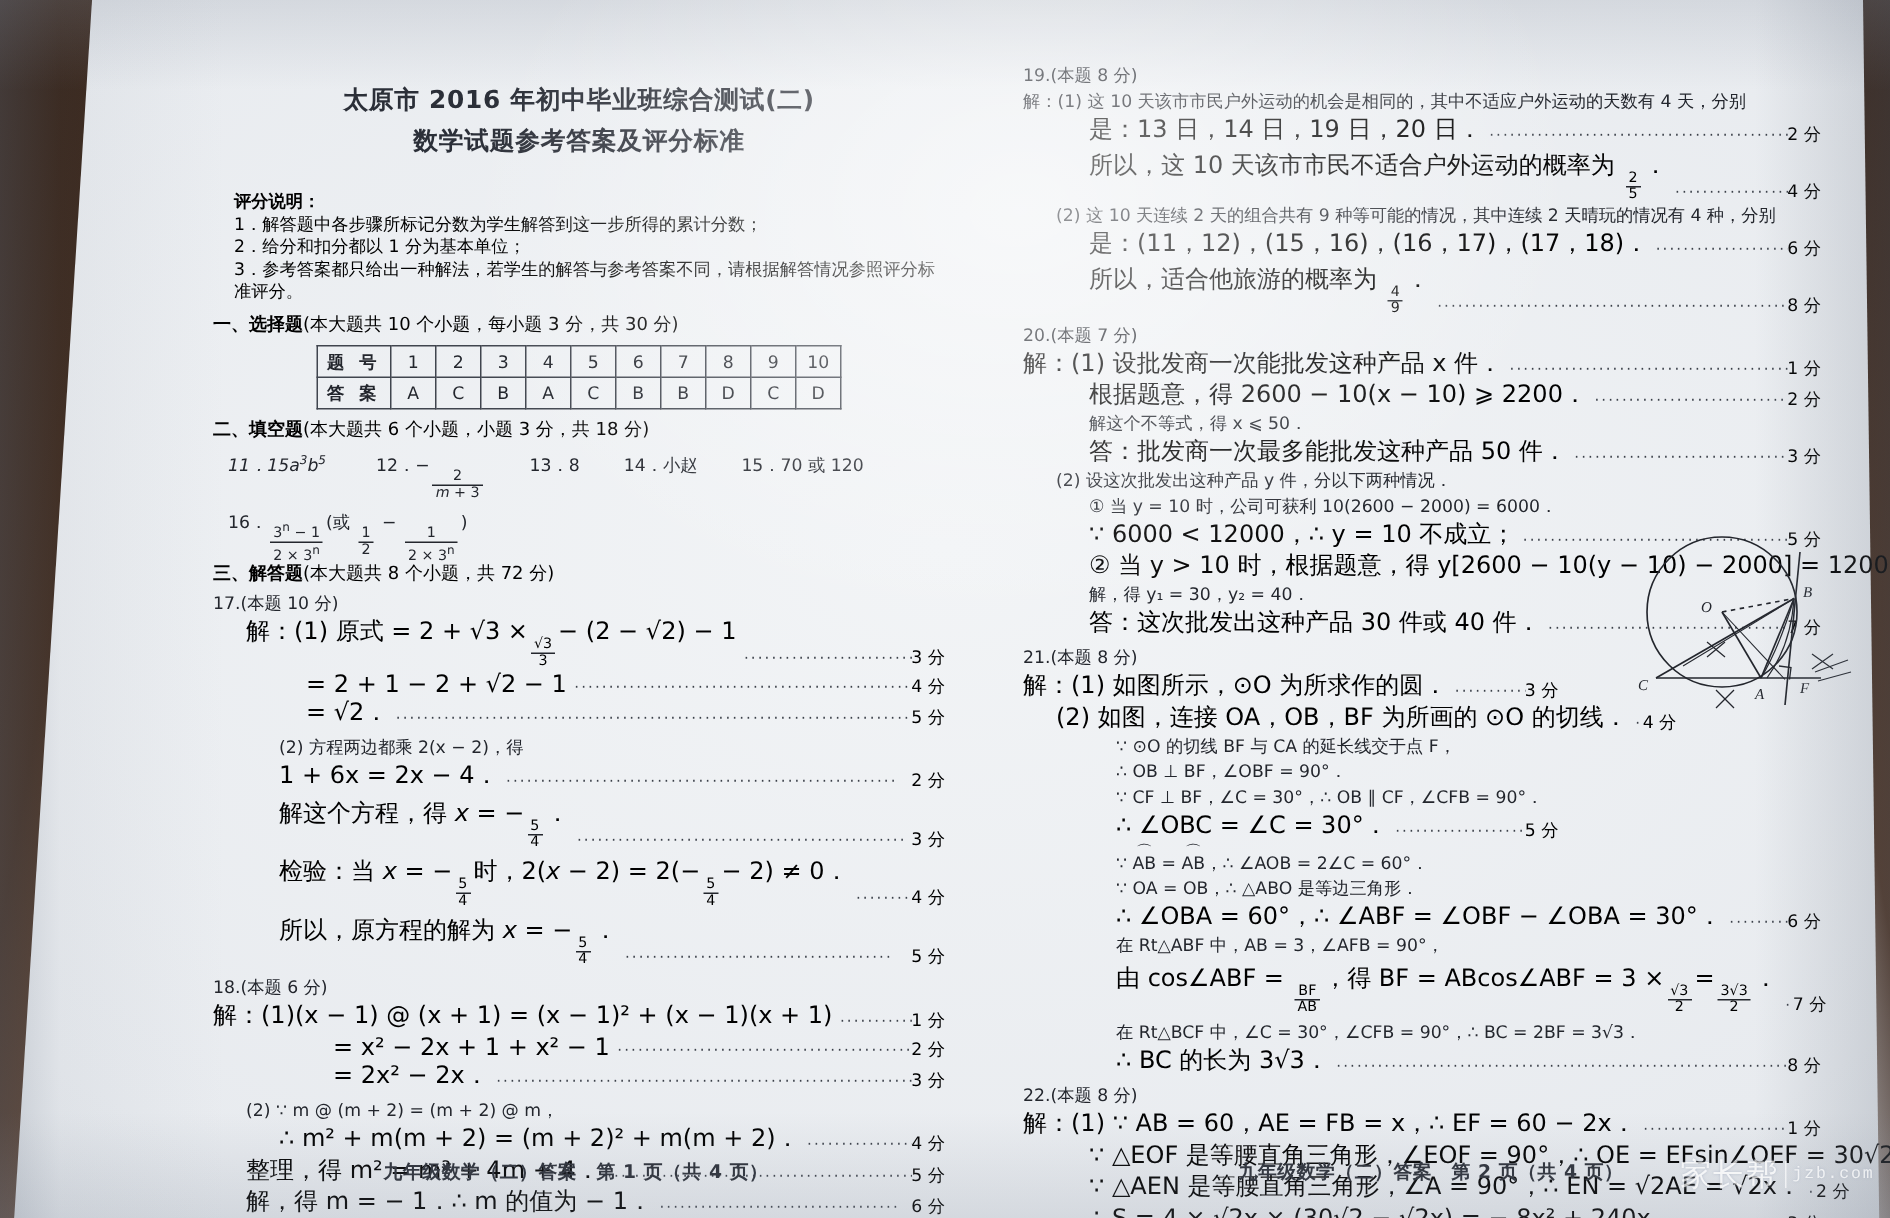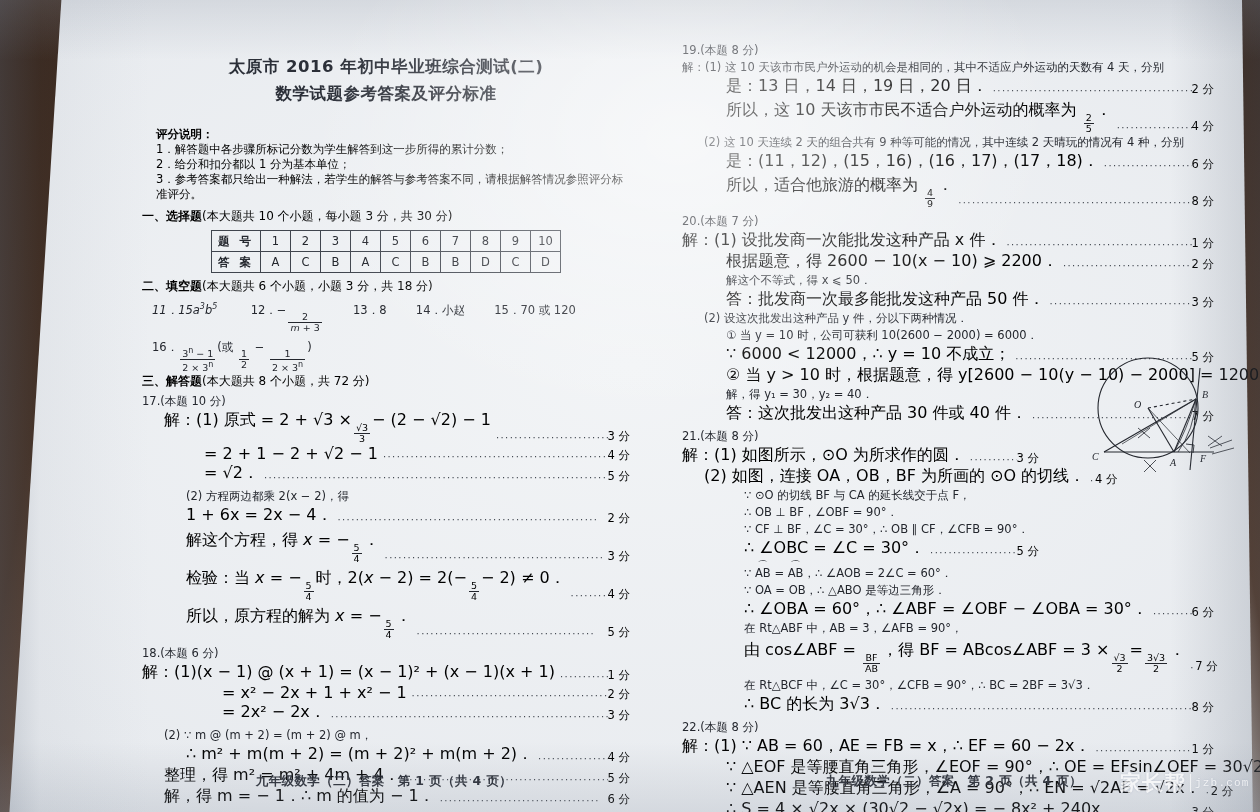--- a/index.html
+++ b/index.html
@@ -72,21 +72,21 @@
   .arc::before{content:"⌒";position:absolute;left:50%;transform:translateX(-50%);top:-9px;font-size:11px;}
 
   .footer{position:absolute;bottom:22px;width:100%;text-align:center;font-size:12.5px;
     font-weight:bold;color:#2b2f38;letter-spacing:.4px;}
 
   
   #geo{position:absolute;left:1082px;top:352px;width:172px;height:132px;}
 
   #watermark{position:absolute;right:8px;bottom:6px;width:132px;height:46px;
     display:flex;align-items:center;opacity:.72;}
-  #watermark .wm-cn{font-size:21px;font-weight:bold;color:#ffffff;letter-spacing:1px;
+  #watermark .wm-cn{font-size:21px;font-weight:normal;color:#ffffff;letter-spacing:1px;
     text-shadow:0 0 2px rgba(160,170,190,.9);}
   #watermark .wm-bar{width:1px;height:18px;background:#ffffff;margin:0 4px;opacity:.9;}
   #watermark .wm-url{font-size:11px;color:#ffffff;letter-spacing:1.2px;
     font-family:"Liberation Mono","DejaVu Sans Mono",monospace;text-shadow:0 0 2px rgba(160,170,190,.9);}
 </style>
 </head>
 <body>
 
 <div id="scan">
 

